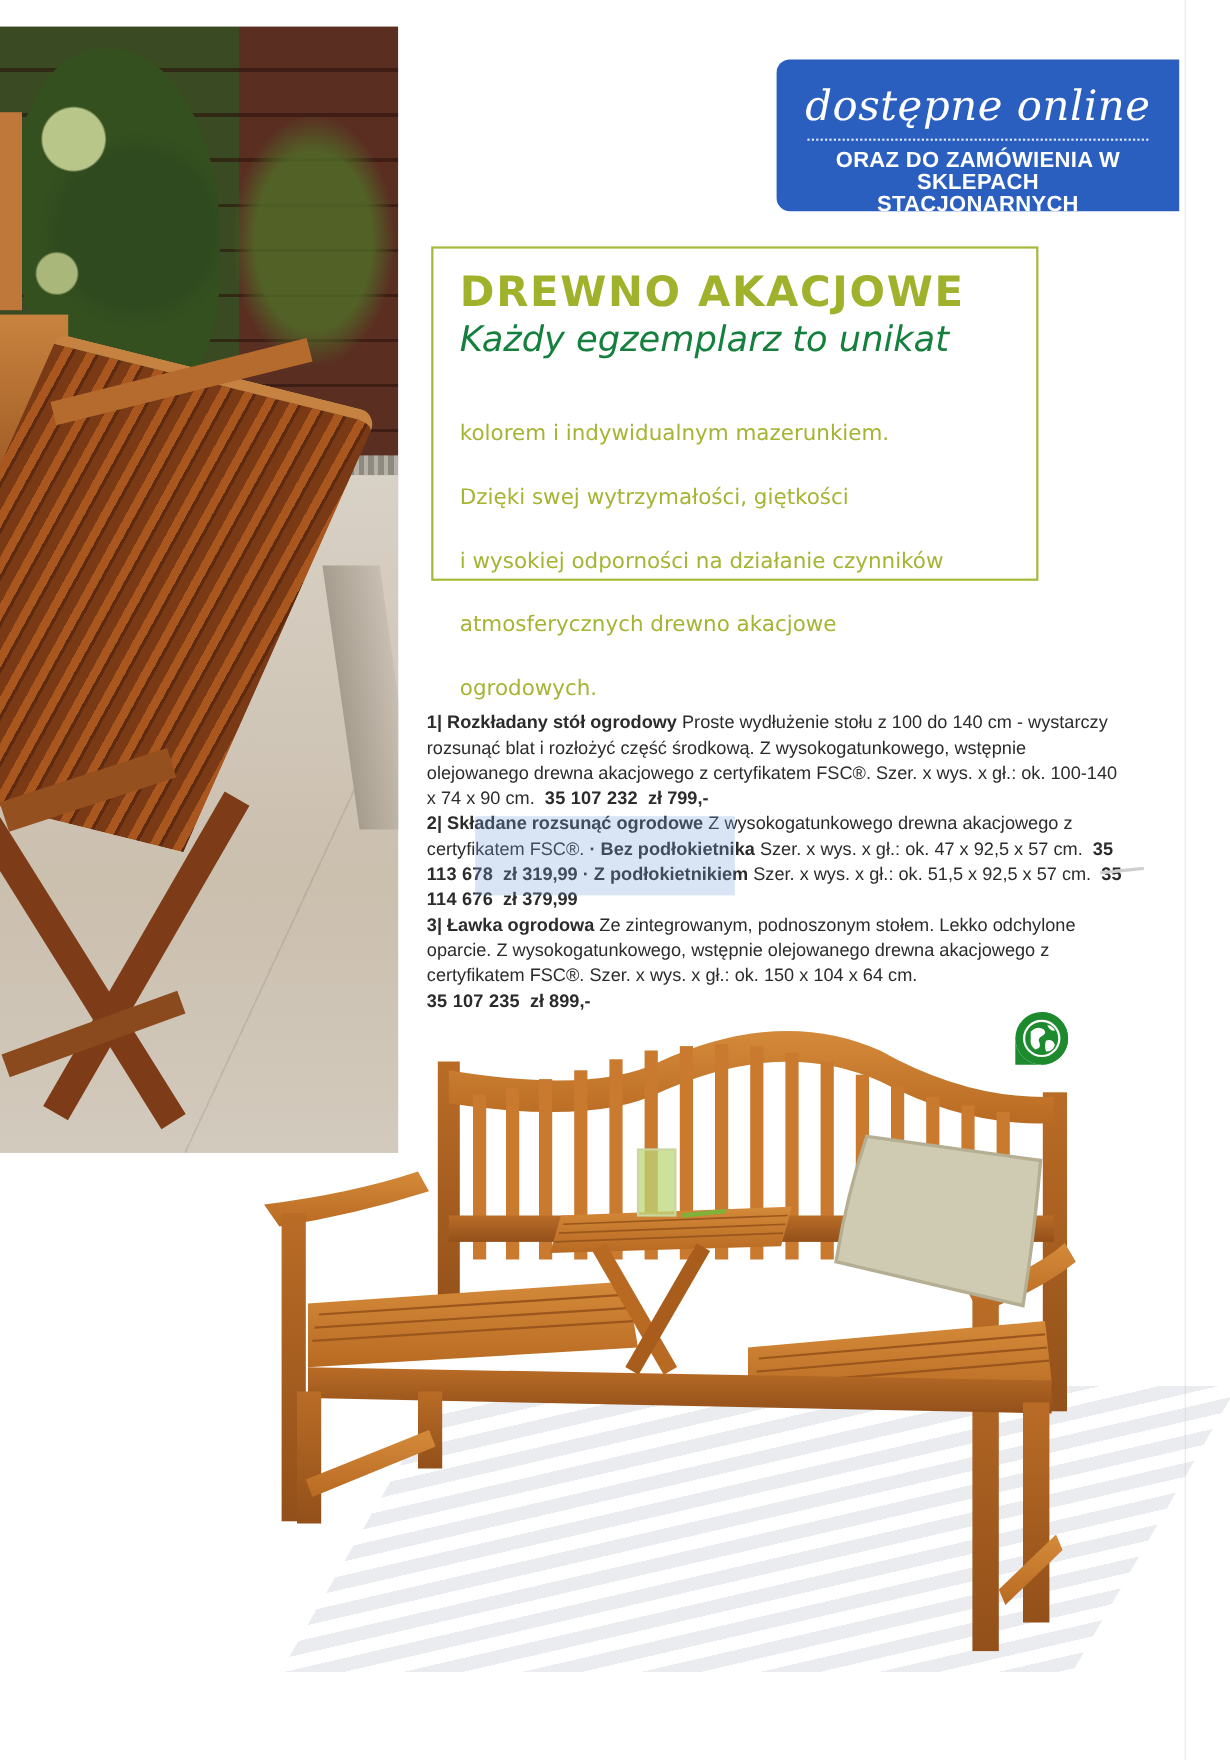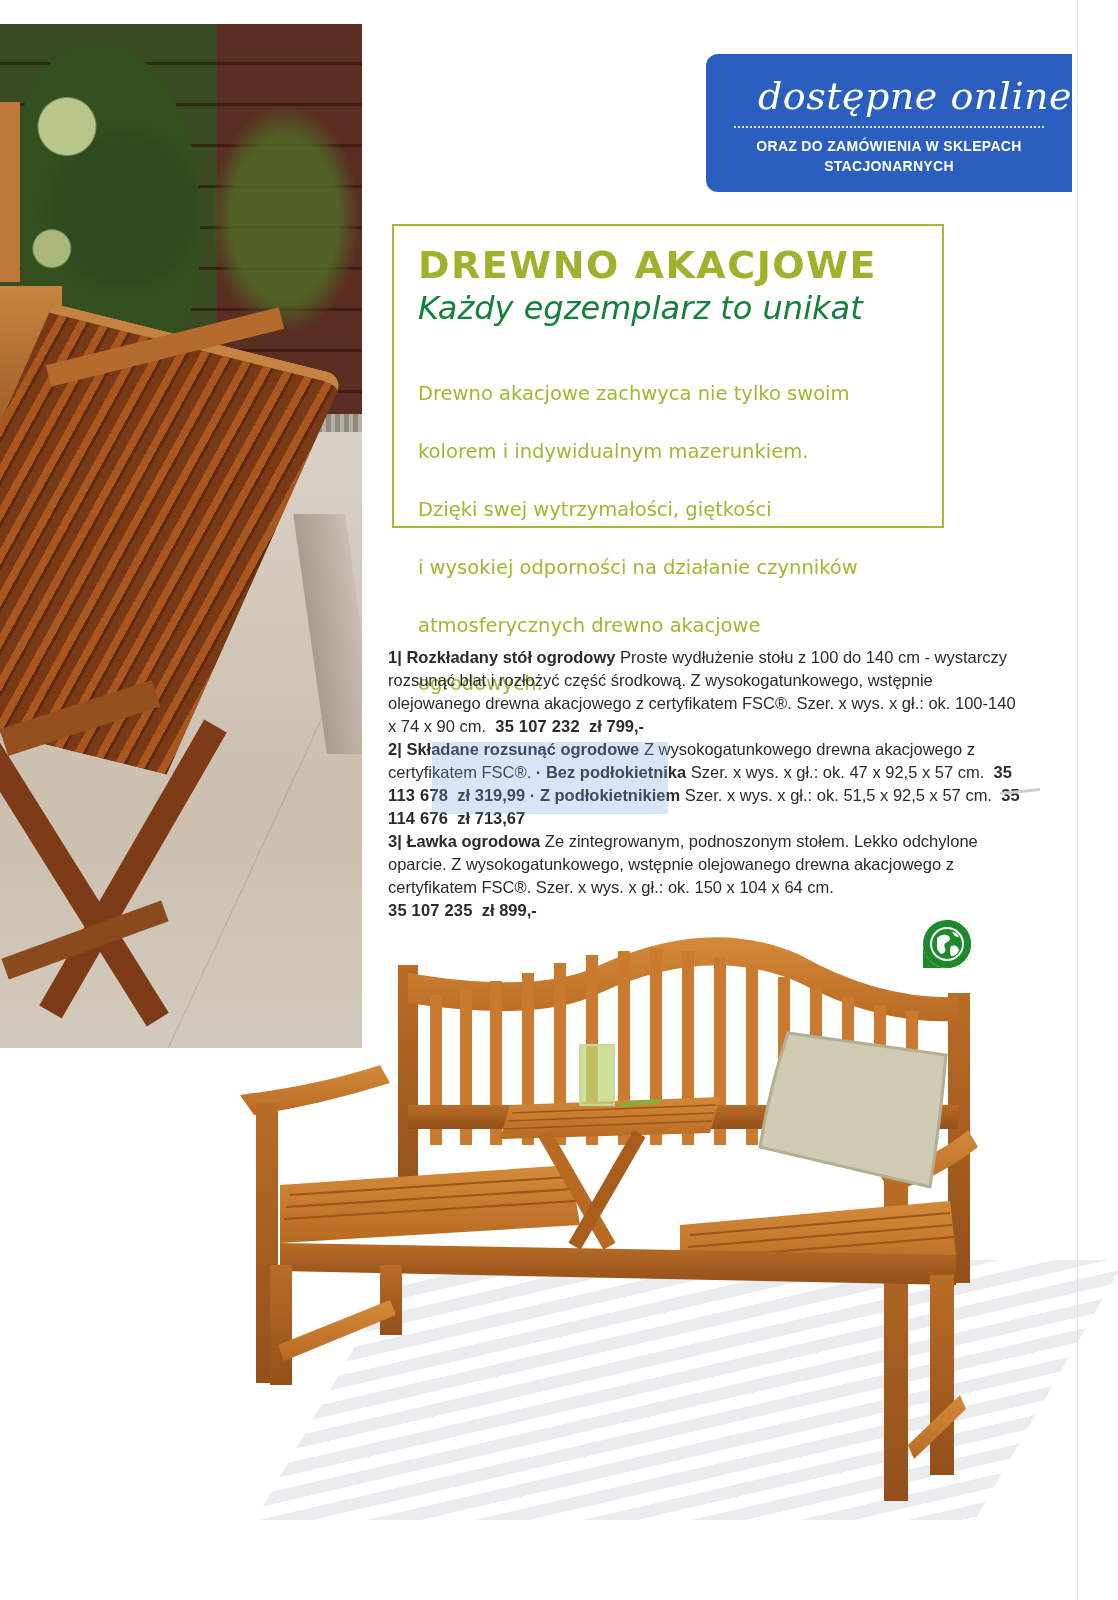--- a/index.html
+++ b/index.html
@@ -97,30 +97,29 @@
       color: #ffffff;
       text-align: center;
     }
     .online-badge .script {
       font-family: "DejaVu Serif", serif;
       font-style: italic;
       font-size: 38px;
       letter-spacing: 0.5px;
       margin-top: 20px;
       line-height: 44px;
-      text-align: right;
     }
     .online-badge .dots {
       margin: 8px 28px 0 28px;
       border-top: 2px dotted rgba(255,255,255,0.85);
     }
     .online-badge .sub {
       font-family: "Liberation Sans", sans-serif;
       font-weight: bold;
-      font-size: 14px;
+      font-size: 20px;
       letter-spacing: 0.3px;
       line-height: 20px;
       margin-top: 8px;
     }
 
     
     .info-box {
       position: absolute; left: 392px; top: 224px; width: 552px; height: 304px;
       border: 2px solid #a5b83a;
       box-sizing: border-box;
@@ -222,21 +221,20 @@
   <div class="script">dostępne online</div>
   <div class="dots"></div>
   <div class="sub">ORAZ DO ZAMÓWIENIA W SKLEPACH</div>
   <div class="sub" style="margin-top:0">STACJONARNYCH</div>
 </div>
 
 <div class="info-box">
   <div class="title">DREWNO AKACJOWE</div>
   <div class="subtitle">Każdy egzemplarz to unikat</div>
   <div class="body">
-    <div>Drewno akacjowe zachwyca nie tylko swoim</div>
     <div>kolorem i indywidualnym mazerunkiem.</div>
     <div>Dzięki swej wytrzymałości, giętkości</div>
     <div>i wysokiej odporności na działanie czynników</div>
     <div>atmosferycznych drewno akacjowe</div>
     <div>ogrodowych.</div>
   </div>
 </div>
 
 <div class="desc">
   <p>
@@ -251,21 +249,21 @@
     <span class="num">2|</span>
     <span class="name">Składane rozsunąć ogrodowe</span>
     <span>Z wysokogatunkowego drewna akacjowego z certyfikatem FSC®.</span>
     <span class="variant">· Bez podłokietnika</span>
     <span>Szer. x wys. x gł.: ok. 47 x 92,5 x 57 cm.</span>
     &nbsp;<span class="code">35 113 678</span>
     &nbsp;<span class="price">zł 319,99</span>
     <span class="variant">· Z podłokietnikiem</span>
     <span>Szer. x wys. x gł.: ok. 51,5 x 92,5 x 57 cm.</span>
     &nbsp;<span class="code">35 114 676</span>
-    &nbsp;<span class="price">zł 713,67</span>
+    &nbsp;<span class="price">zł 379,99</span>
   </p>
   <p>
     <span class="num">3|</span>
     <span class="name">Ławka ogrodowa</span>
     <span>Ze zintegrowanym, podnoszonym stołem. Lekko odchylone oparcie. Z wysokogatunkowego, wstępnie olejowanego drewna akacjowego z certyfikatem FSC®.</span>
     <span>Szer. x wys. x gł.: ok. 150 x 104 x 64 cm.</span>
     <br>
     <span class="code">35 107 235</span>
     &nbsp;<span class="price">zł 899,-</span>
   </p>

